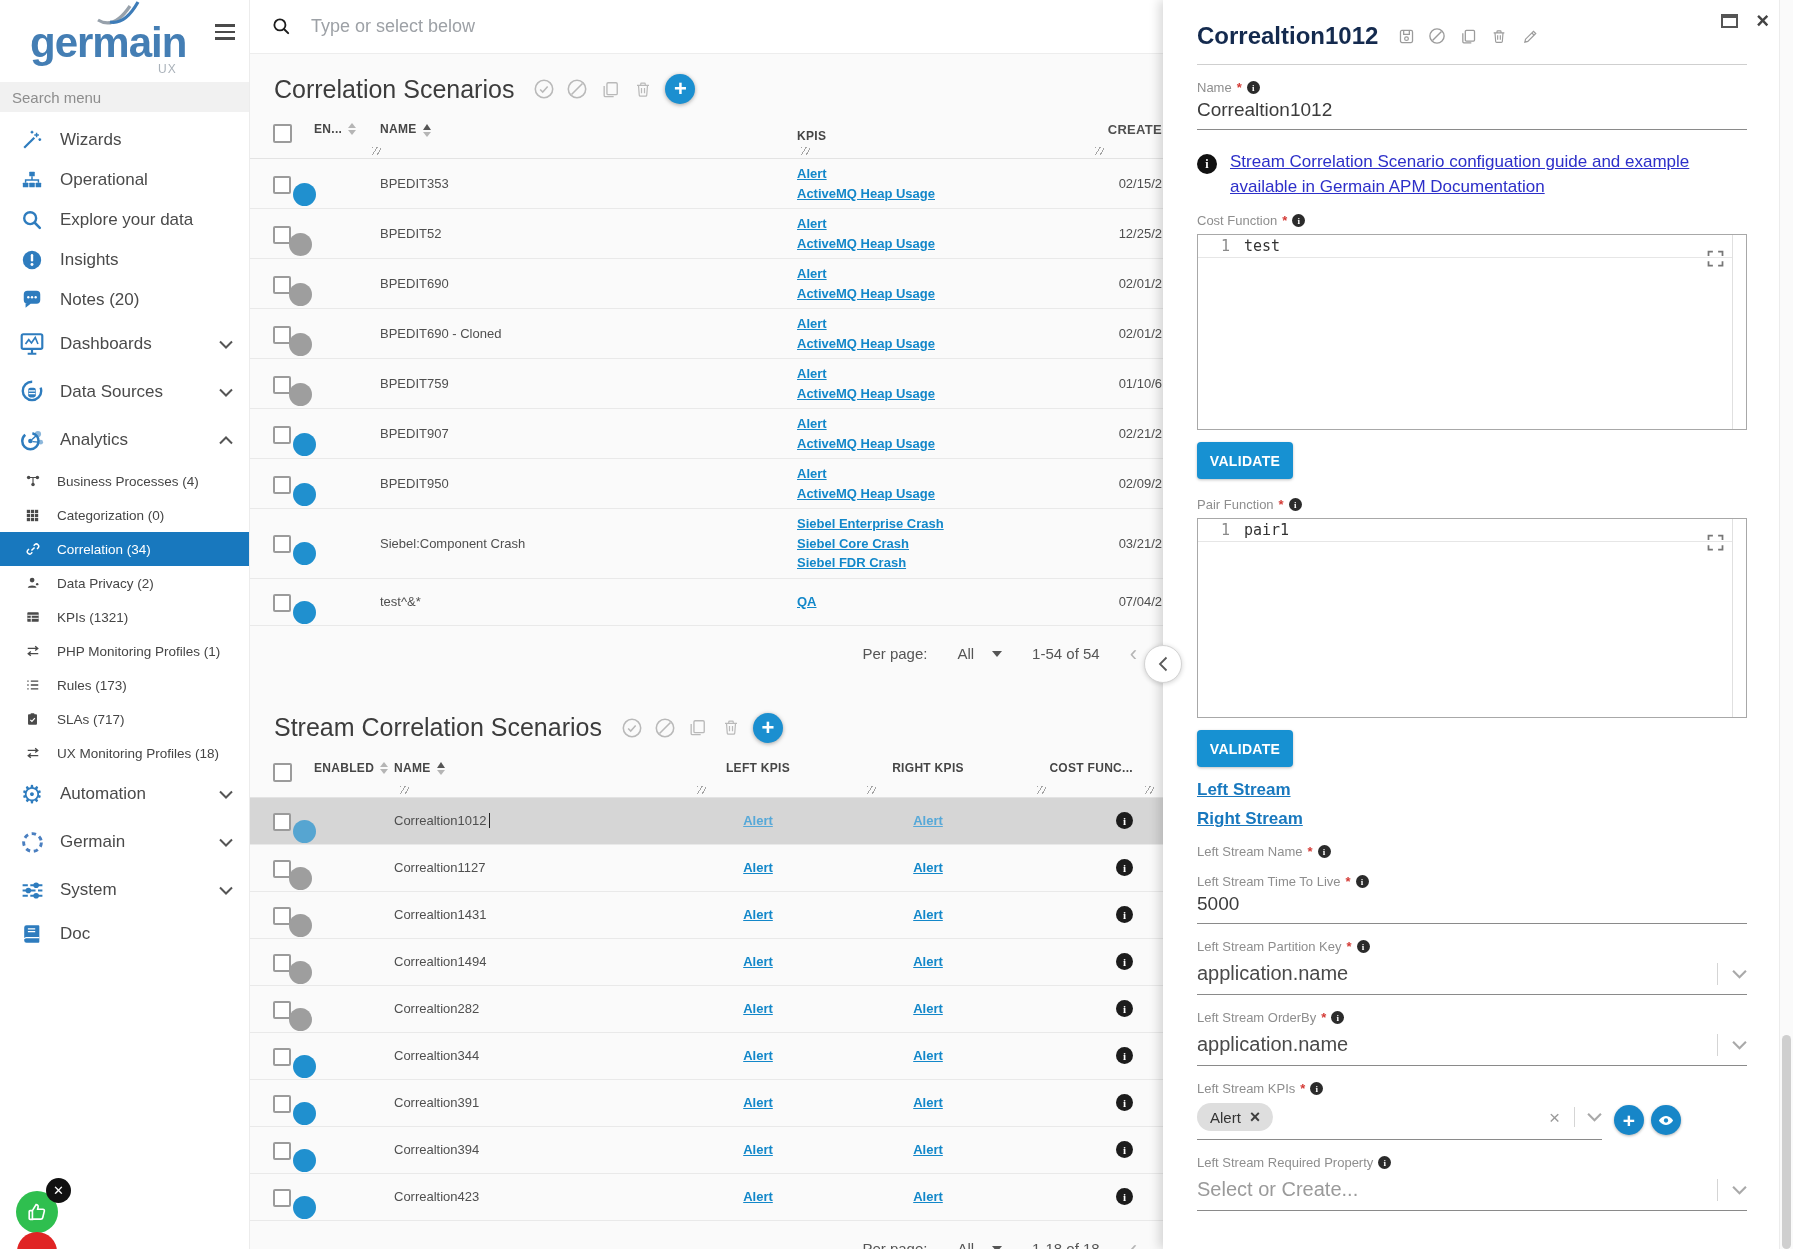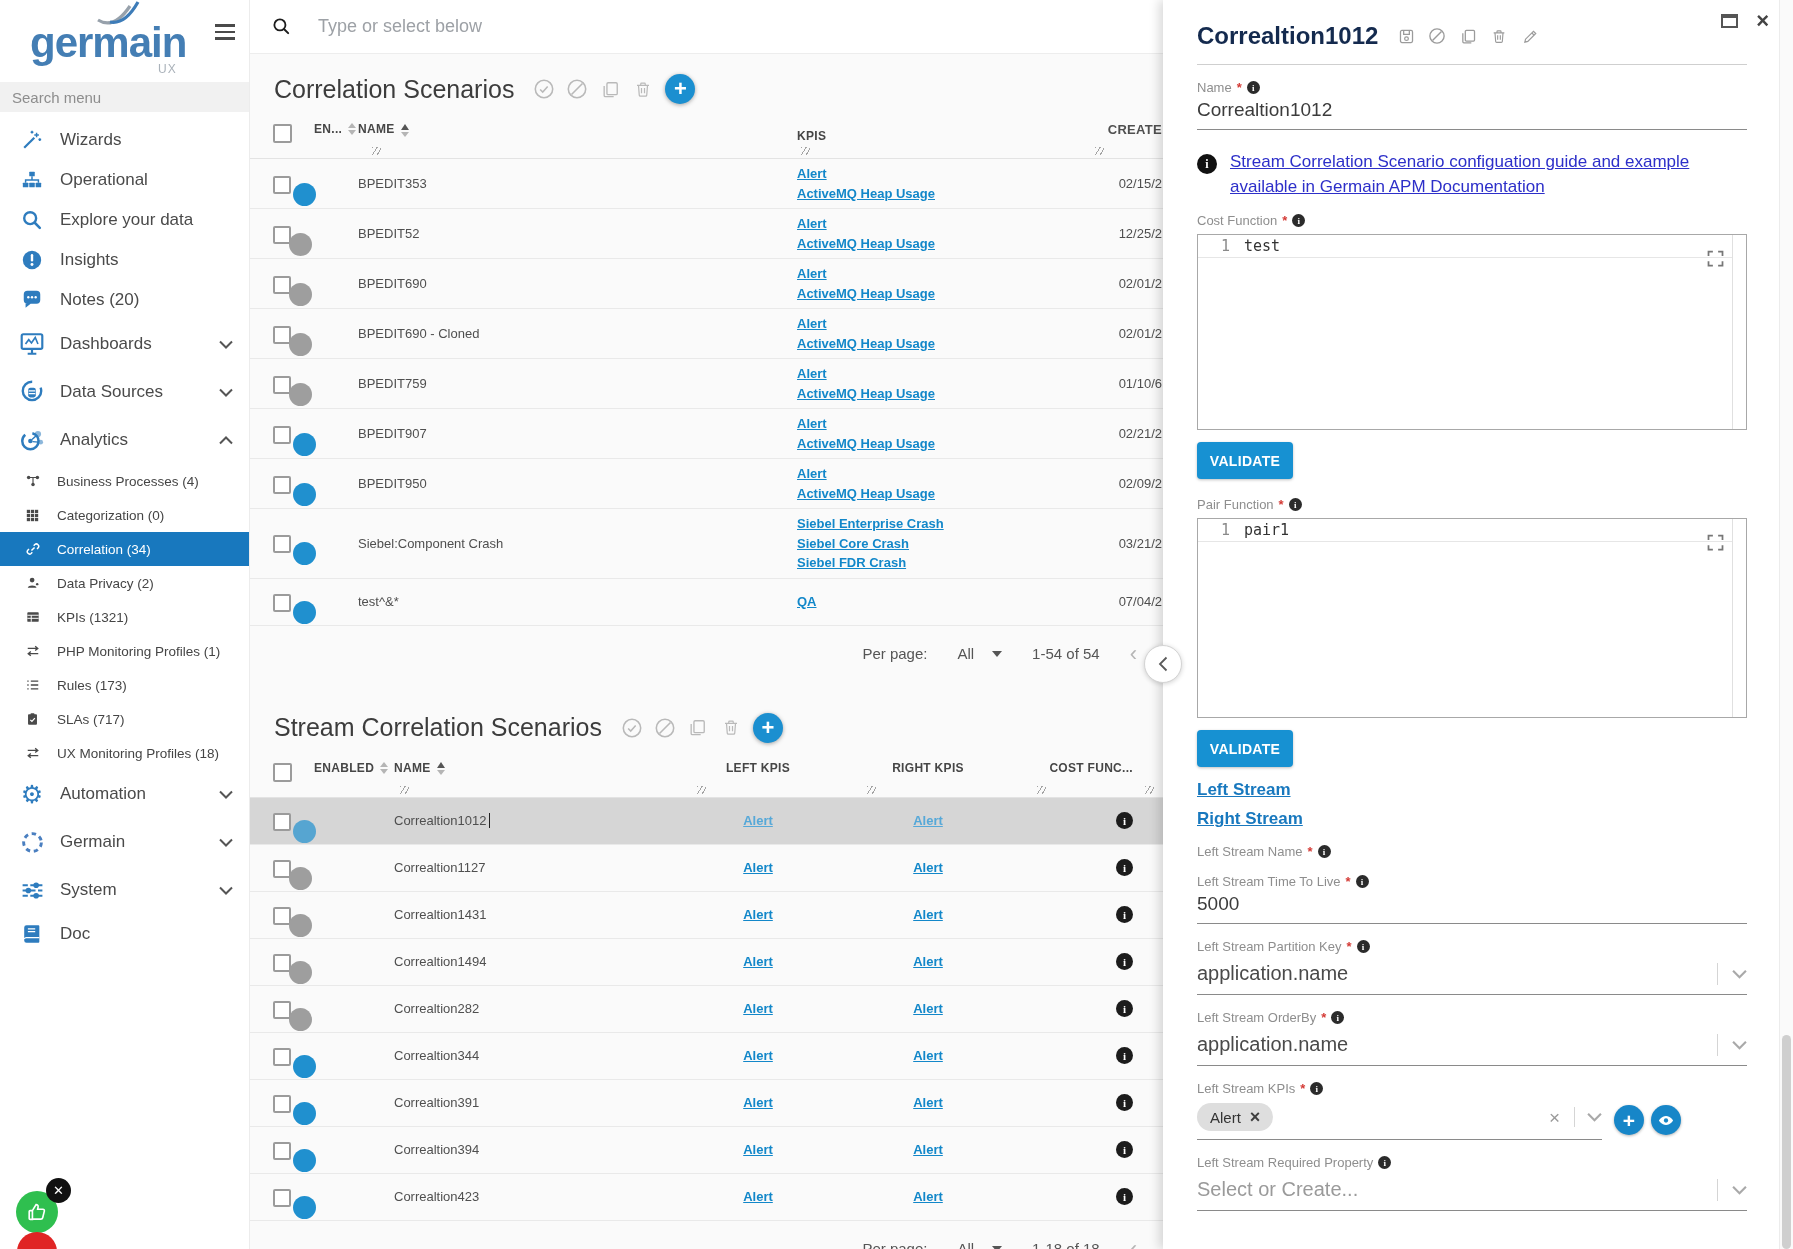--- a/index.html
+++ b/index.html
@@ -26,34 +26,34 @@
   .side-sub .subicon{width:17px;display:flex;justify-content:center;align-items:center;color:#4a4a4a}
   .side-sub.selected{background:#1878be;color:#fff}
   .side-sub.selected .subicon{color:#fff}
   
   .fab-thumb{position:absolute;left:16px;top:1191px;width:42px;height:42px;border-radius:50%;background:#2fbf4f;display:flex;align-items:center;justify-content:center;z-index:30;cursor:pointer}
   .fab-badge{position:absolute;left:46px;top:1178px;width:25px;height:25px;border-radius:50%;background:#111;color:#fff;display:flex;align-items:center;justify-content:center;font-size:13px;z-index:31;cursor:pointer}
   .fab-red{position:absolute;left:17px;top:1232px;width:40px;height:40px;border-radius:50%;background:#e02424;z-index:30;cursor:pointer}
 
   
   .main{width:913px;flex-shrink:0;background:#fafafa;position:relative;overflow:hidden}
-  .topbar{height:54px;background:#fff;border-bottom:1px solid #ededed;display:flex;align-items:center;padding-left:22px;gap:27px}
+  .topbar{height:54px;background:#fff;border-bottom:1px solid #ededed;display:flex;align-items:center;padding-left:22px;gap:20px}
   .topbar input{border:none;outline:none;flex:1;font-size:18px;color:#444;background:transparent;font-family:"Liberation Sans",sans-serif}
   .topbar input::placeholder{color:#9da1a6}
   .section-head{display:flex;align-items:center;gap:11px;margin:20px 0 10px 24px}
   .section-title{font-size:25px;font-weight:400;color:#3c3c3c;margin-right:8px}
   .hicon{width:22px;height:22px;color:#b9b9b9;display:flex;align-items:center;justify-content:center;cursor:pointer}
   .plus-btn{width:30px;height:30px;border-radius:50%;background:#1b8fd0;color:#fff;display:flex;align-items:center;justify-content:center;font-size:22px;font-weight:bold;box-shadow:0 1px 4px rgba(0,0,0,.35);cursor:pointer;line-height:1}
   
   .thead{display:flex;align-items:flex-start;padding-top:8px;height:45px;border-bottom:1px solid #e3e3e3;font-size:12px;font-weight:bold;color:#464646;letter-spacing:.3px;position:relative}
   .trow{display:flex;align-items:center;min-height:47px;border-bottom:1px solid #e9e9e9;font-size:13px;color:#4f4f4f}
   .trow.selected{background:#d6d6d6}
   .cell-check{width:64px;display:flex;justify-content:center;padding-top:2px}
   .checkbox{width:18px;height:18px;border:2px solid #9b9b9b;border-radius:2px;background:#fff;cursor:pointer}
-  .t1-toggle{width:44px}.t2-toggle{width:80px}
+  .t1-toggle{width:66px}.t2-toggle{width:80px}
   .cell-name{flex:1;display:flex;align-items:center}
   .t1-kpis{width:300px;display:flex;flex-direction:column;justify-content:center;padding:5px 0;line-height:1.5}
   .t1-date{width:66px;text-align:right;font-size:13px;color:#4f4f4f;padding-right:1px}
   .t2-left,.t2-right{width:170px;text-align:center}
   .t2-cost{width:150px;display:flex;justify-content:flex-end;padding-right:30px}
   .kpi-link{color:#1287c9;text-decoration:underline;font-weight:600;cursor:pointer}
   .alink{color:#1287c9;text-decoration:underline;font-weight:600;cursor:pointer}
   .trow.selected .alink{color:#56a8d8}
   .sort{display:inline-flex;flex-direction:column;gap:2px;margin-left:6px;position:relative;top:1px}
   .sort i{width:0;height:0;border-left:4px solid transparent;border-right:4px solid transparent}

